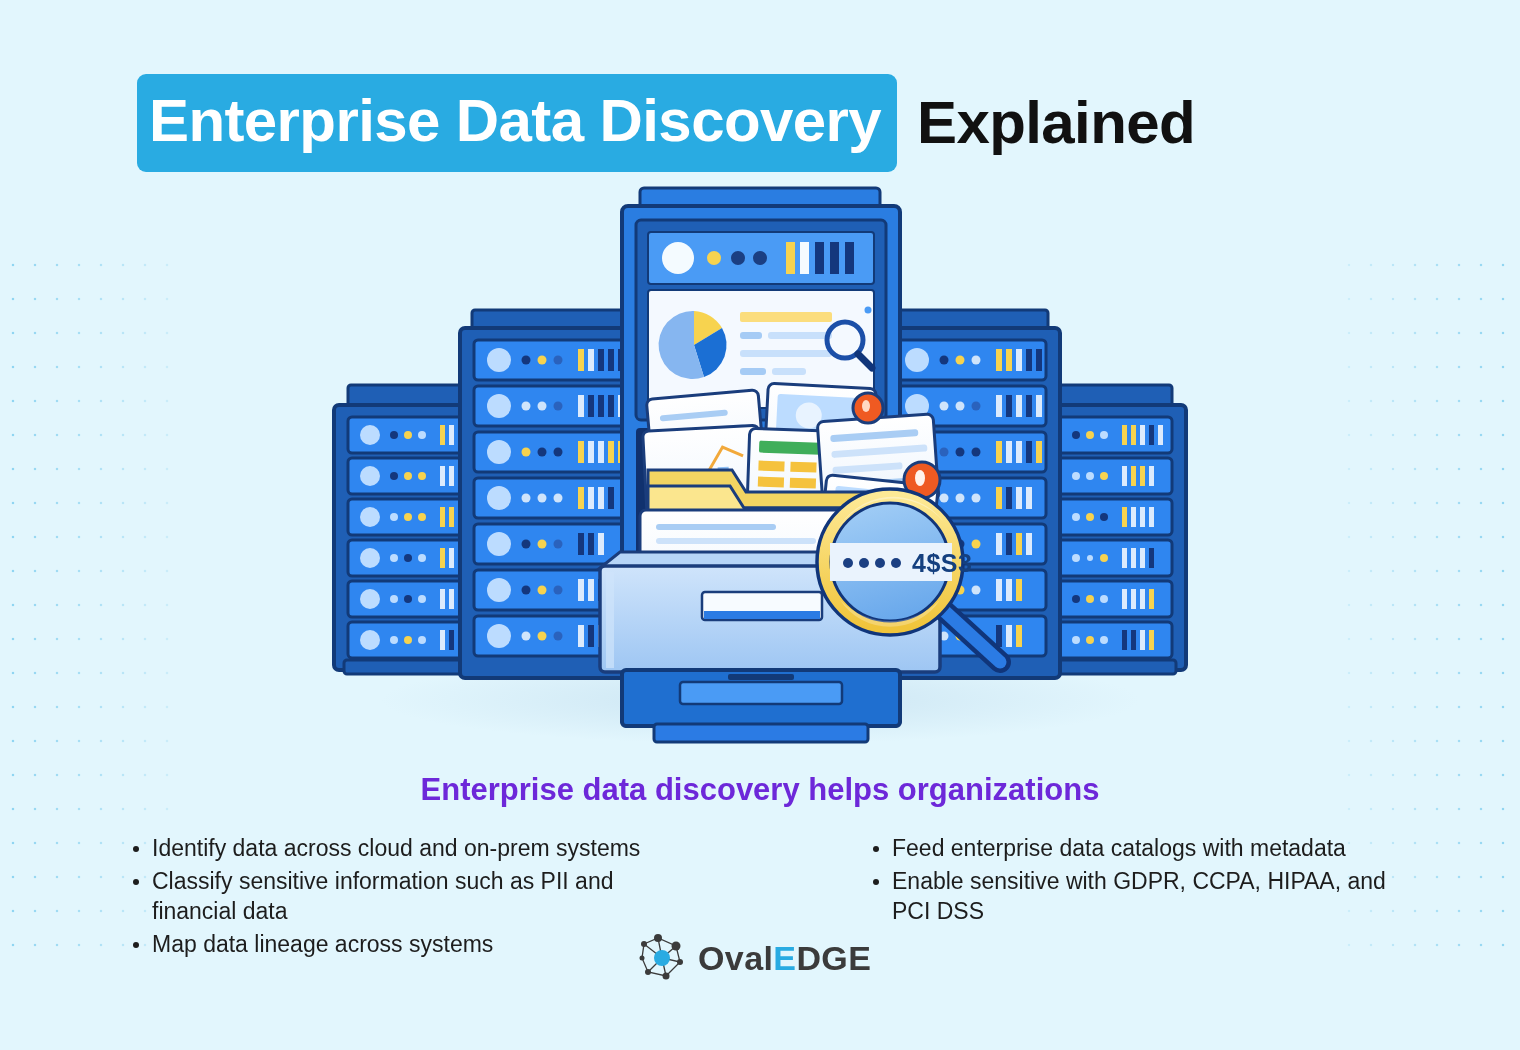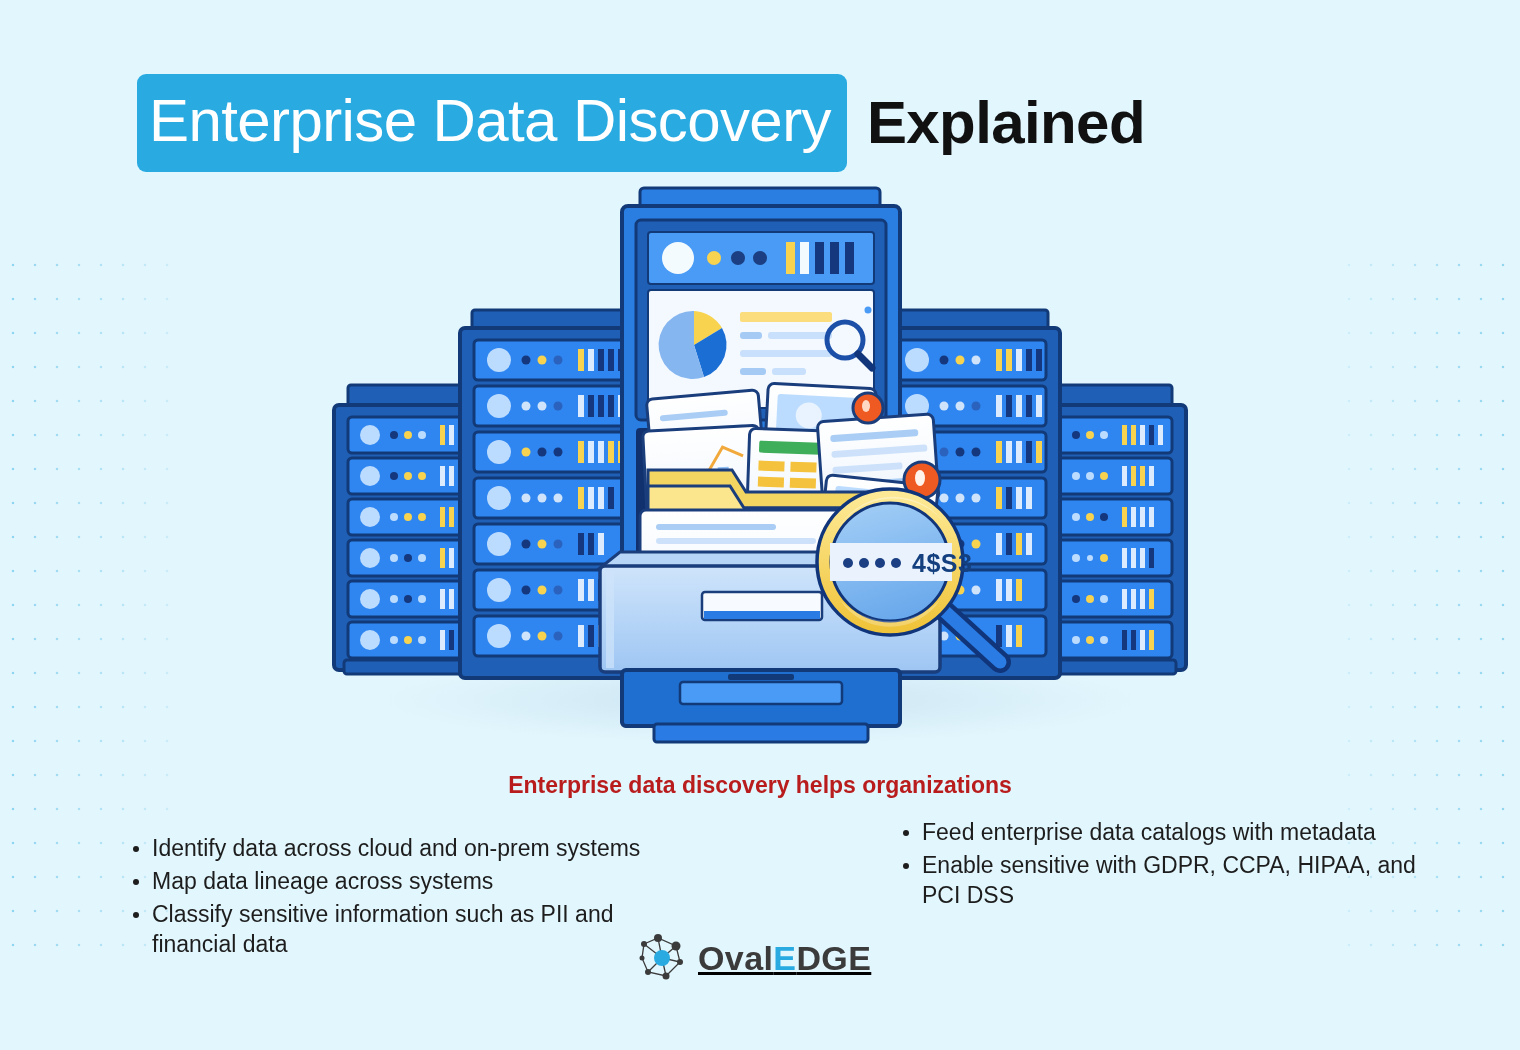--- a/index.html
+++ b/index.html
@@ -40,21 +40,21 @@
     top: 74px;
     display: flex;
     align-items: center;
     white-space: nowrap;
   }
   .title-hl {
     background: #29abe2;
     border-radius: 9px;
     padding: 17px 16px 21px 12px;
     font-size: 60px;
-    font-weight: normal;
+    font-weight: bold;
     color: #ffffff;
     letter-spacing: -0.6px;
     line-height: 1;
   }
   .title-plain {
     font-size: 60px;
     font-weight: bold;
     color: #111111;
     letter-spacing: -0.6px;
     line-height: 1;
@@ -70,35 +70,35 @@
     height: 570px;
   }
 
   
   .subheading {
     position: absolute;
     left: 0;
     top: 772px;
     width: 1520px;
     text-align: center;
-    font-size: 23px;
+    font-size: 31px;
     font-weight: bold;
-    color: #b91c1c;
+    color: #6d28d9;
   }
 
   
   .bullets {
     position: absolute;
     top: 818px;
     font-size: 23px;
     color: #1d1d1d;
     line-height: 1.30;
   }
   .bullets.col-left  { left: 128px;  width: 520px; margin-top: 16px; }
-  .bullets.col-right { left: 898px;  width: 520px; }
+  .bullets.col-right { left: 868px;  width: 520px; margin-top: 16px; }
 
   .bullets li {
     list-style: none;
     position: relative;
     padding-left: 24px;
     margin-bottom: 3px;
   }
   .bullets li::before {
     content: "";
     position: absolute;
@@ -111,21 +111,20 @@
   }
 
   
   .logo {
     position: absolute;
     left: 636px;
     top: 932px;
     display: flex;
     align-items: center;
     gap: 10px;
-    text-decoration: underline;
   }
   .logo-mark { width: 52px; height: 52px; flex: none; }
   .logo-text {
     font-size: 34px;
     font-weight: bold;
     color: #3b3b3b;
     letter-spacing: 0.4px;
     line-height: 1;
   }
   .logo-text .accent { color: #29abe2; }
@@ -673,22 +672,22 @@
         <rect x="428" y="494" width="66" height="6" rx="2" fill="#123a78"></rect>
         <rect x="354" y="544" width="214" height="18" rx="3" fill="#2b7be4" stroke="#123a78" stroke-width="3"></rect>
       </g>
     </svg>
   </div>
 
   <div class="subheading">Enterprise data discovery helps organizations</div>
 
   <ul class="bullets col-left">
     <li>Identify data across cloud and on-prem systems</li>
+    <li>Classify sensitive information such as PII and financial data</li>
     <li>Map data lineage across systems</li>
-    <li>Classify sensitive information such as PII and financial data</li>
   </ul>
 
   <ul class="bullets col-right">
     <li>Feed enterprise data catalogs with metadata</li>
     <li>Enable sensitive with GDPR, CCPA, HIPAA, and PCI DSS</li>
   </ul>
 
   <div class="logo">
     <svg class="logo-mark" viewBox="0 0 52 52">
       <g stroke="#3b3b3b" stroke-width="1.3" fill="none">

